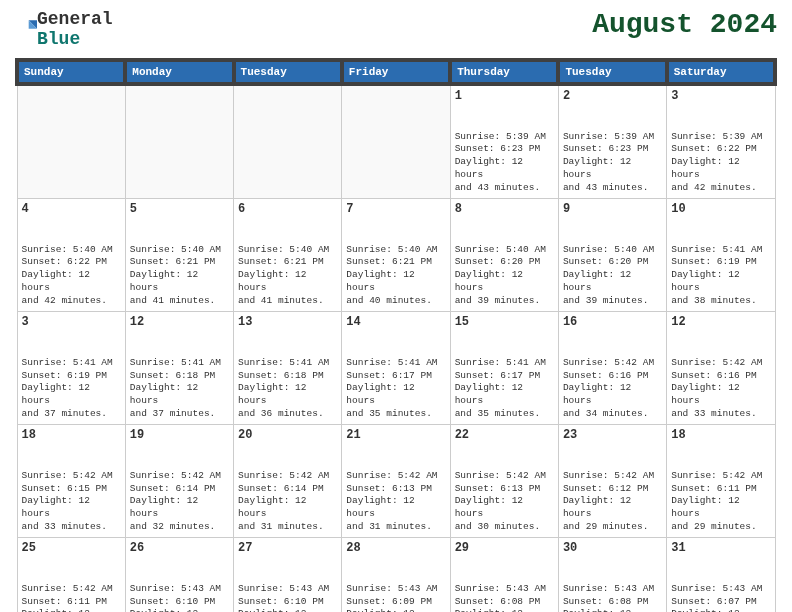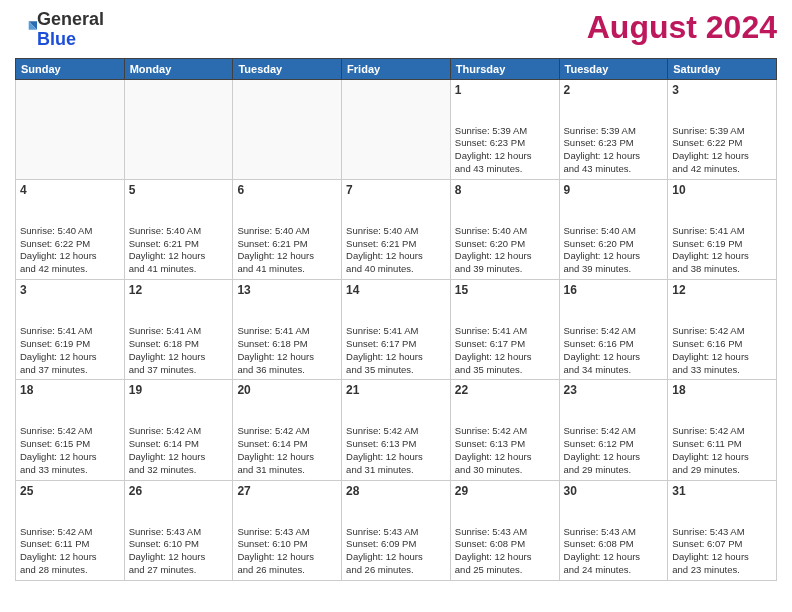--- a/index.html
+++ b/index.html
@@ -7,68 +7,69 @@
       font-family: Arial, sans-serif;
       background: #fff;
       width: 792px;
       height: 612px;
       overflow: hidden;
     }
     .page {
       width: 792px;
       height: 612px;
       padding: 10px 15px;
+      font-family: Liberation Mono, monospace;
     }
     .header {
       display: flex;
       justify-content: space-between;
       align-items: flex-start;
       margin-bottom: 8px;
     }
     .logo {
       display: flex;
       align-items: center;
     }
     .logo-text {
       font-size: 18px;
       font-weight: bold;
       line-height: 1.1;
     }
     .logo-general { color: #333; }
-    .logo-blue { color: #1d4ed8; }
+    .logo-blue { color: #0f766e; }
     .logo-icon {
       width: 20px;
       height: 20px;
       margin-left: 2px;
     }
     .title-block {
       text-align: right;
     }
     .month-title {
-      font-size: 32px;
+      font-size: 28px;
       font-weight: bold;
-      color: #be185d;
+      color: #14532d;
       line-height: 1.1;
     }
     .subtitle {
       font-size: 14px;
       color: #333;
     }
     .calendar-table {
       width: 100%;
       border-collapse: collapse;
       table-layout: fixed;
     }
     .calendar-table th {
       background-color: #2b6cb0;
       color: #fff;
       font-size: 11px;
       font-weight: bold;
       padding: 4px 5px;
-      border: 1px solid #404040;
+      border: 4px solid #404040;
       text-align: left;
     }
     .calendar-table td {
       border: 1px solid #ccc;
       vertical-align: top;
       padding: 3px 4px;
       font-size: 9.5px;
       height: 78px;
       background: #fff;
     }

